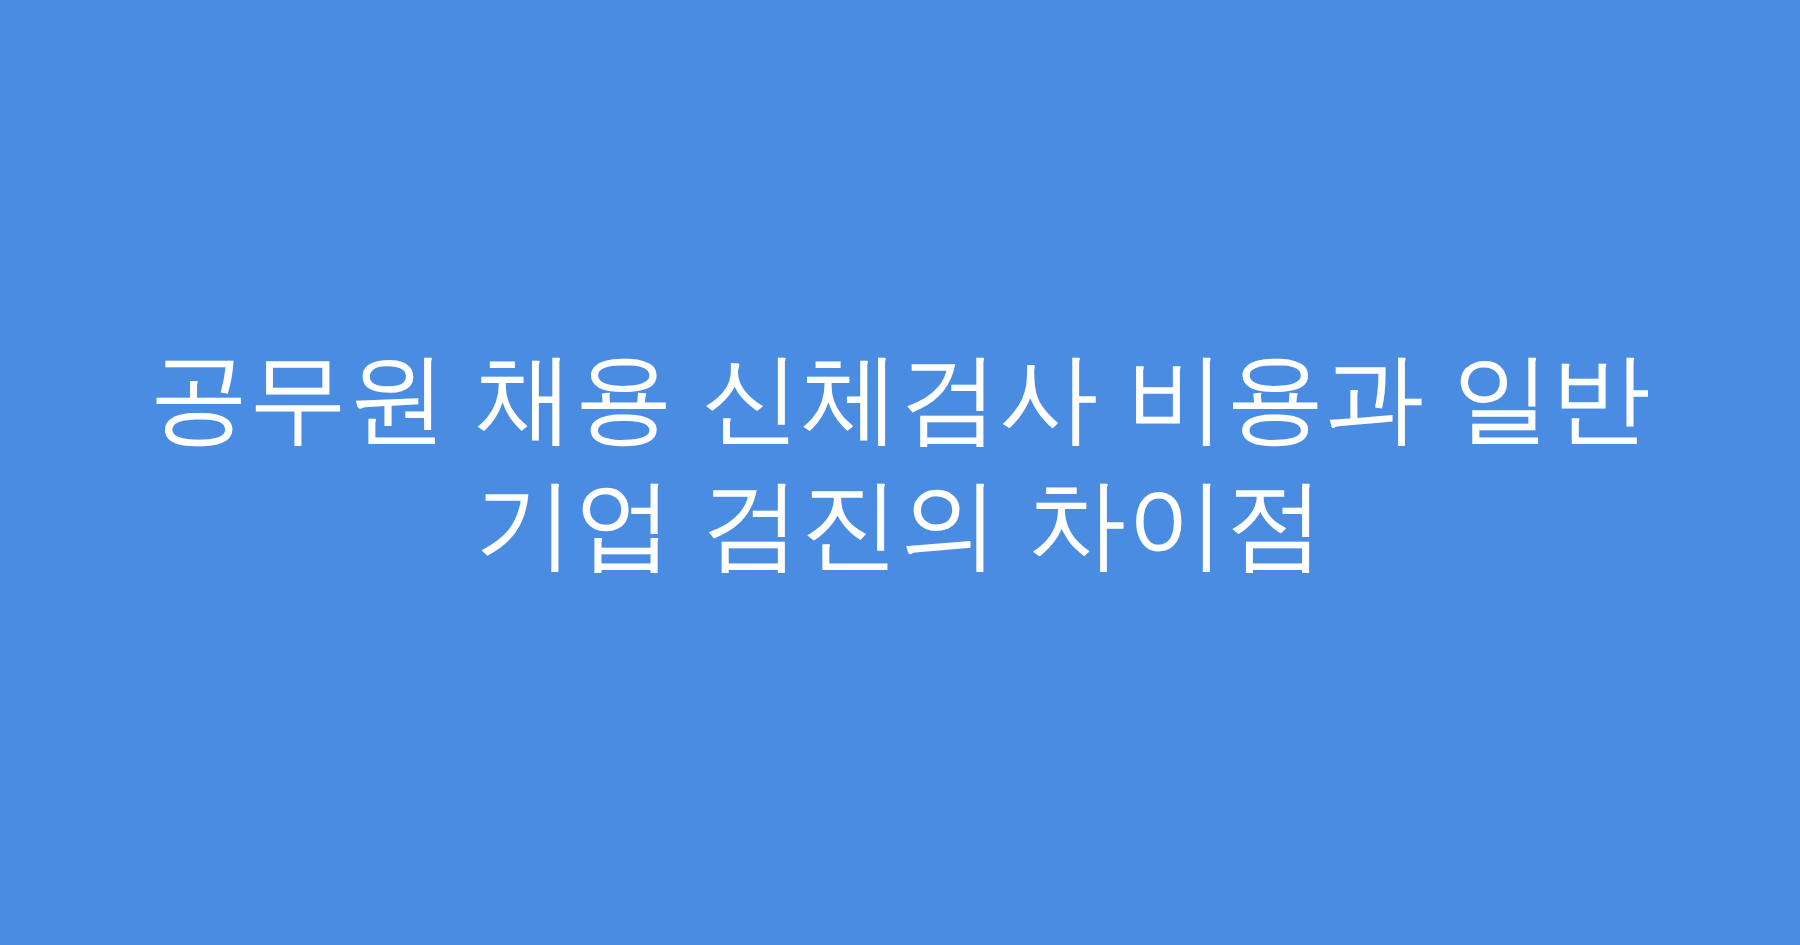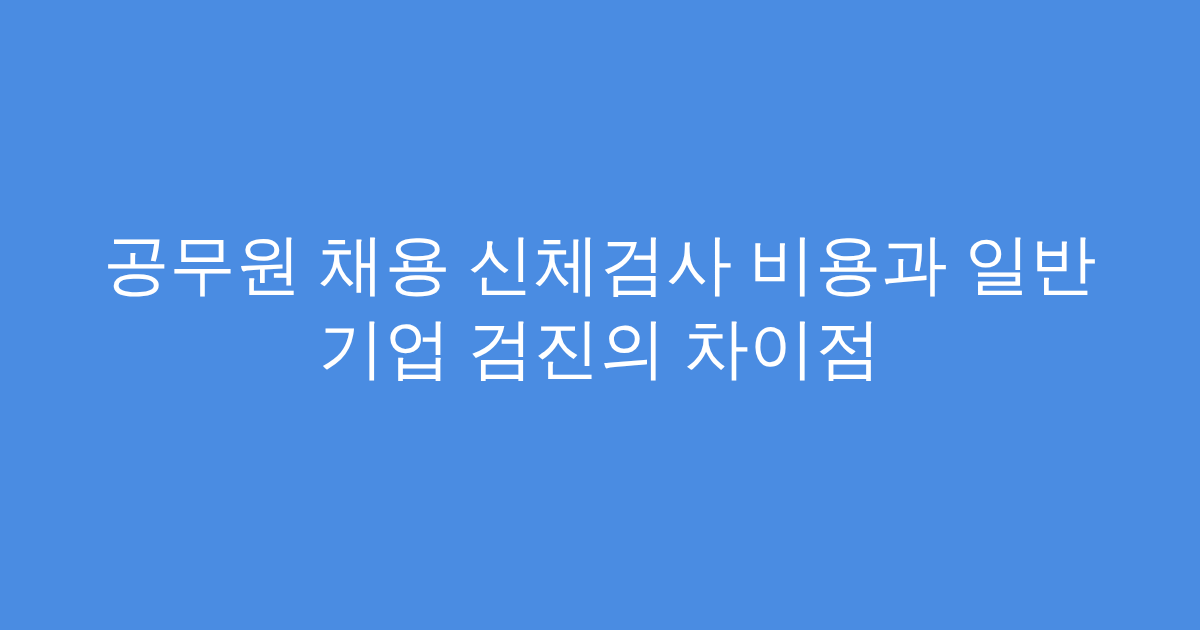--- a/index.html
+++ b/index.html
@@ -30,21 +30,21 @@
     width: 1060px;
     margin: 0 auto;
     padding: 0 20px;
     box-sizing: border-box;
     transform: translateY(-8px);
   }
 
   .title-text {
     margin: 0;
     color: #FFFFFF;
-    font-family: Liberation Serif, serif;
+    font-family: Liberation Sans, sans-serif;
     font-size: 66px;
     font-weight: 400;
     line-height: 84px;
     letter-spacing: 0.2px;
     text-align: center;
     white-space: normal;
     word-break: keep-all;
     -webkit-font-smoothing: antialiased;
   }
 </style>

